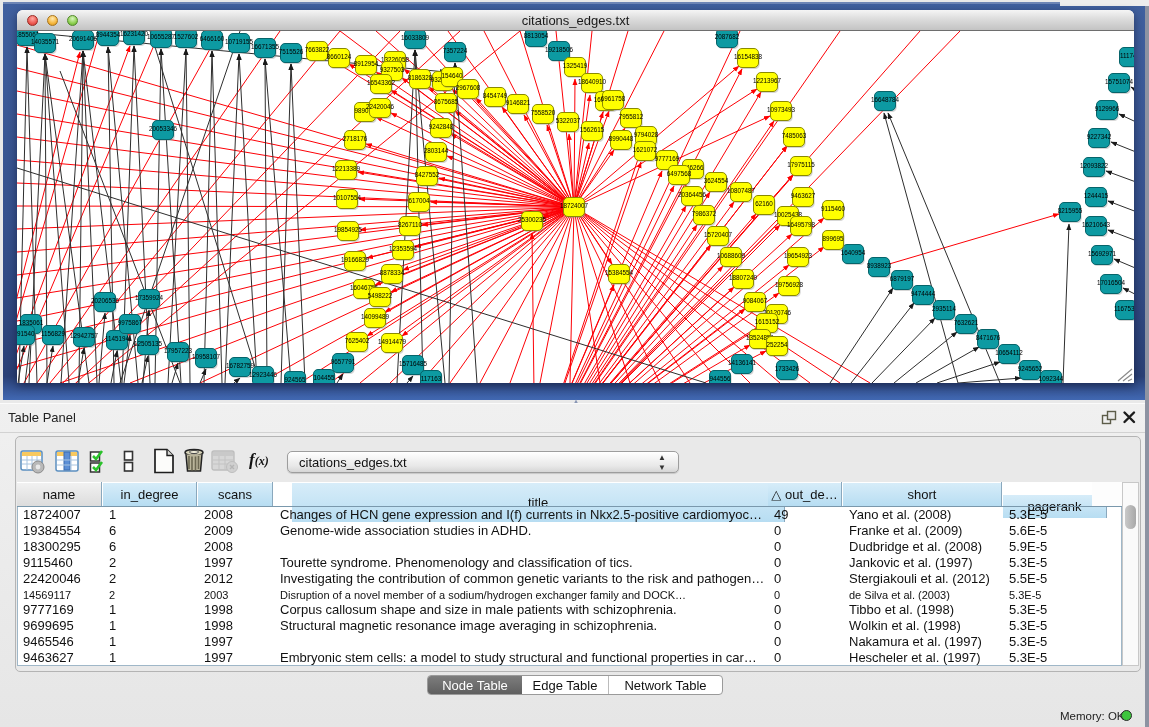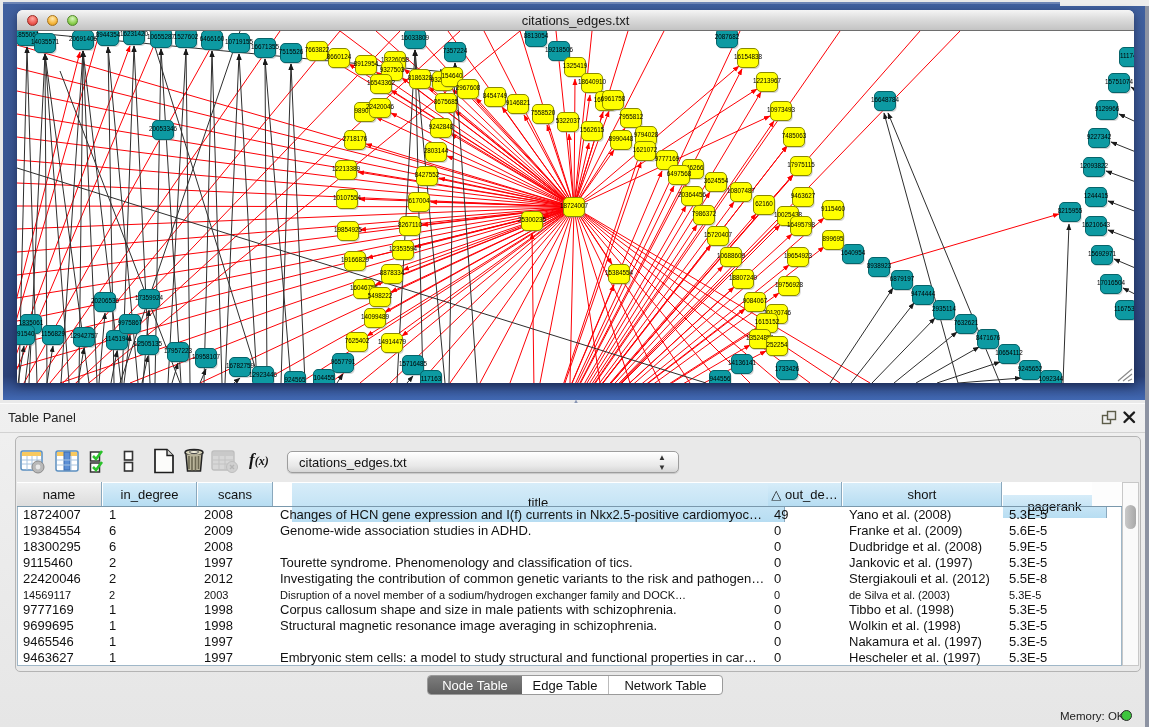--- a/index.html
+++ b/index.html
@@ -1033,21 +1033,21 @@
     <div style="position:absolute;left:832px;top:0;width:154px;height:16px;overflow:hidden;white-space:nowrap">Jankovic et al. (1997)</div>
     <div style="position:absolute;left:992px;top:0;width:83px;height:16px;overflow:hidden;white-space:nowrap">5.3E-5</div>
   </div>
 <div style="position:absolute;left:17px;top:570.5999999999999px;width:1105px;height:16px;font-size:13px;line-height:16px;color:#111">
     <div style="position:absolute;left:6px;top:0;width:80px;height:16px;overflow:hidden;white-space:nowrap">22420046</div>
     <div style="position:absolute;left:92px;top:0;width:89px;height:16px;overflow:hidden;white-space:nowrap">2</div>
     <div style="position:absolute;left:187px;top:0;width:70px;height:16px;overflow:hidden;white-space:nowrap">2012</div>
     <div style="position:absolute;left:263px;top:0;width:488px;height:16px;overflow:hidden;white-space:nowrap">Investigating the contribution of common genetic variants to the risk and pathogen…</div>
     <div style="position:absolute;left:757px;top:0;width:69px;height:16px;overflow:hidden;white-space:nowrap">0</div>
     <div style="position:absolute;left:832px;top:0;width:154px;height:16px;overflow:hidden;white-space:nowrap">Stergiakouli et al. (2012)</div>
-    <div style="position:absolute;left:992px;top:0;width:83px;height:16px;overflow:hidden;white-space:nowrap">5.5E-8</div>
+    <div style="position:absolute;left:992px;top:0;width:83px;height:16px;overflow:hidden;white-space:nowrap">5.5E-5</div>
   </div>
 <div style="position:absolute;left:17px;top:586.4999999999999px;width:1105px;height:16px;font-size:11px;line-height:16px;color:#111">
     <div style="position:absolute;left:6px;top:0;width:80px;height:16px;overflow:hidden;white-space:nowrap">14569117</div>
     <div style="position:absolute;left:92px;top:0;width:89px;height:16px;overflow:hidden;white-space:nowrap">2</div>
     <div style="position:absolute;left:187px;top:0;width:70px;height:16px;overflow:hidden;white-space:nowrap">2003</div>
     <div style="position:absolute;left:263px;top:0;width:488px;height:16px;overflow:hidden;white-space:nowrap">Disruption of a novel member of a sodium/hydrogen exchanger family and DOCK…</div>
     <div style="position:absolute;left:757px;top:0;width:69px;height:16px;overflow:hidden;white-space:nowrap">0</div>
     <div style="position:absolute;left:832px;top:0;width:154px;height:16px;overflow:hidden;white-space:nowrap">de Silva et al. (2003)</div>
     <div style="position:absolute;left:992px;top:0;width:83px;height:16px;overflow:hidden;white-space:nowrap">5.3E-5</div>
   </div>

